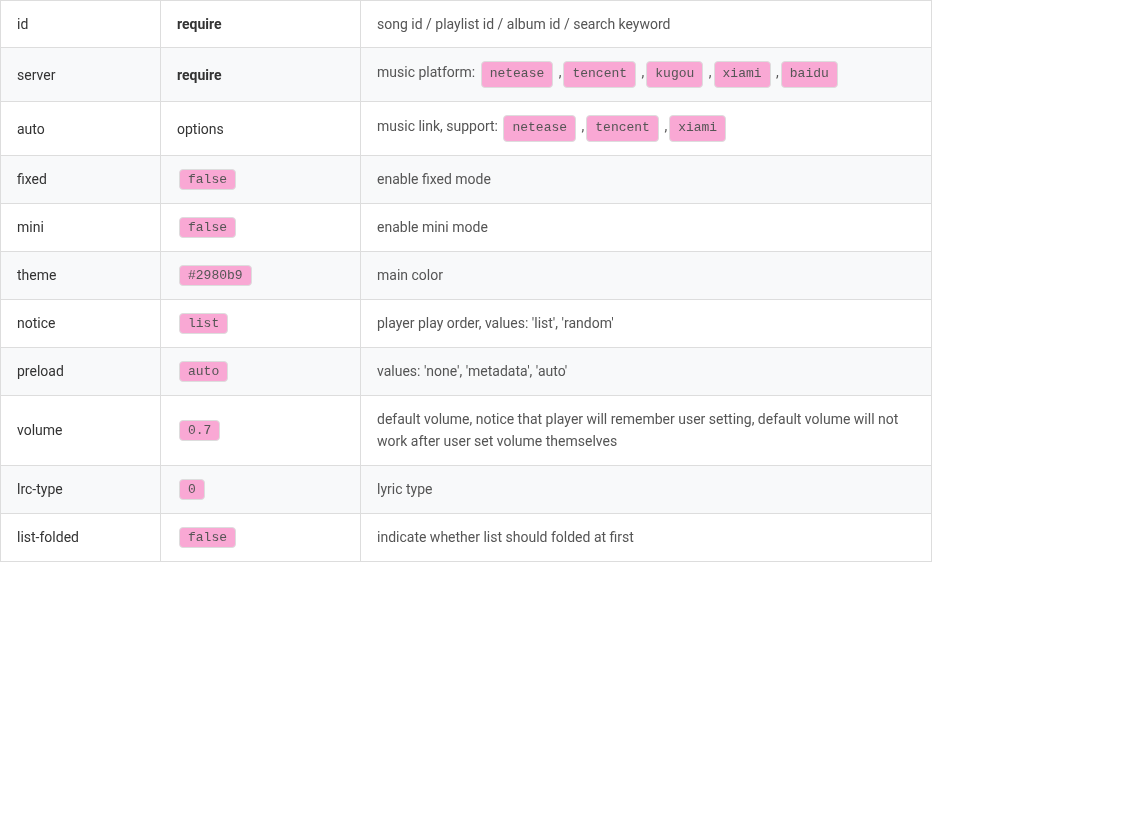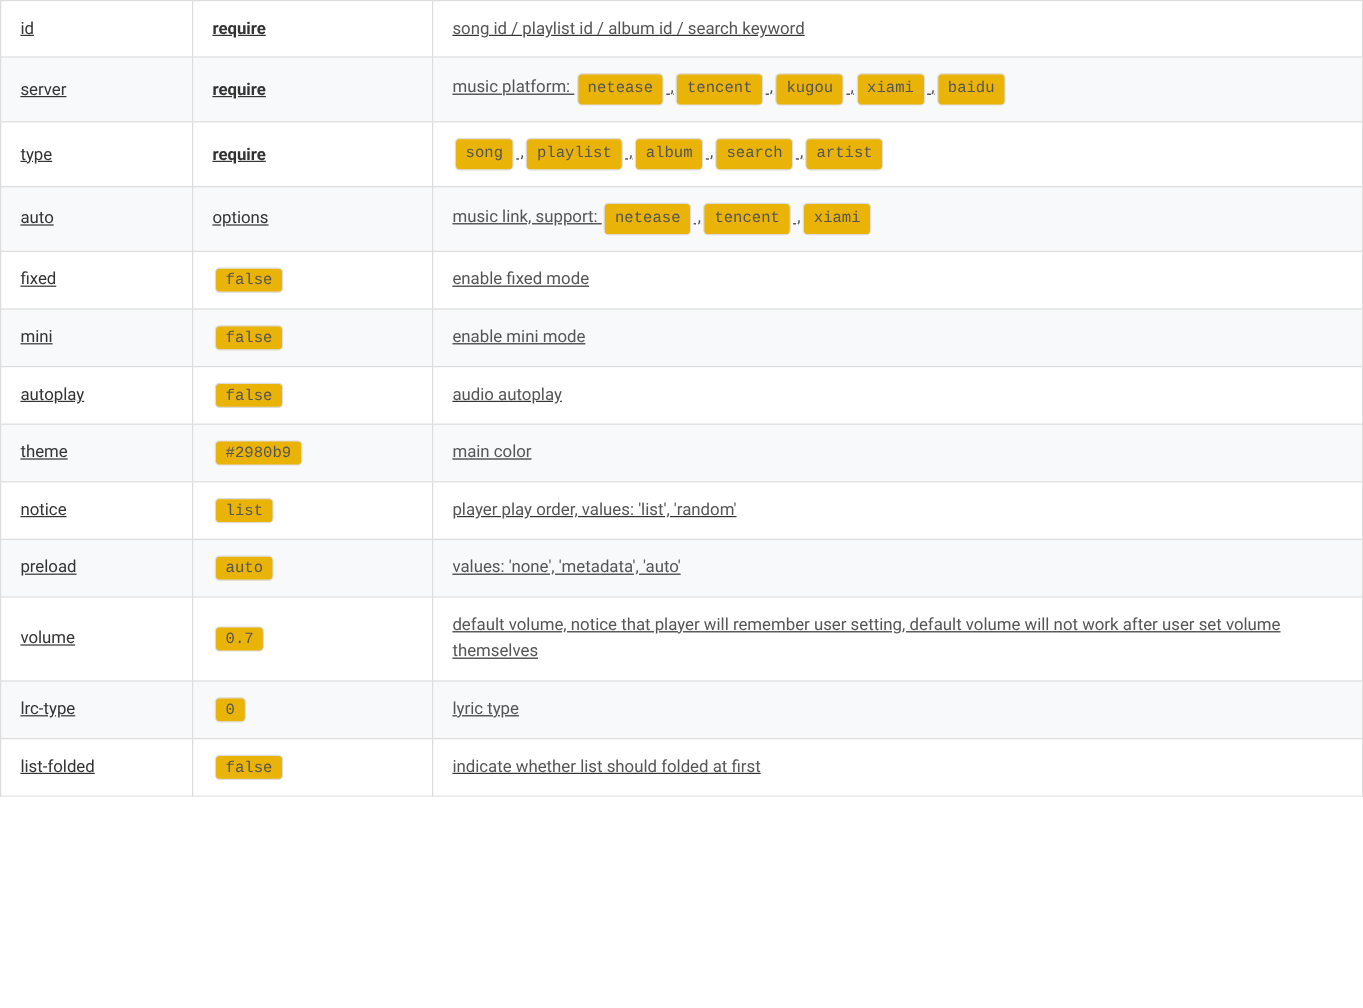--- a/index.html
+++ b/index.html
@@ -7,23 +7,22 @@
       margin: 0;
       padding: 0;
     }
     body {
       font-family: -apple-system, BlinkMacSystemFont, 'Segoe UI', Roboto, sans-serif;
       font-size: 14px;
       background: #fff;
       color: #333;
     }
     .table-container {
-      width: 1136px;
+      width: 932px;
       overflow-x: auto;
-      text-decoration: underline;
     }
     table {
       width: 100%;
       border-collapse: collapse;
       border: 1px solid #ddd;
     }
     td {
       border: 1px solid #ddd;
       padding: 12px 16px;
       vertical-align: middle;
@@ -41,21 +40,21 @@
     }
     .col-default {
       width: 200px;
     }
     .col-desc {
       color: #555;
       line-height: 1.6;
     }
     .badge {
       display: inline-block;
-      background: #eab308;
+      background: #f9a8d4;
       border: 1px solid #ddd;
       border-radius: 4px;
       padding: 2px 8px;
       font-family: 'Courier New', monospace;
       font-size: 13px;
       color: #555;
       margin: 1px 2px;
     }
   </style>
 </head>
@@ -68,43 +67,33 @@
           <td class="col-name">id</td>
           <td class="col-default"><strong>require</strong></td>
           <td class="col-desc">song id / playlist id / album id / search keyword</td>
         </tr>
         <tr>
           <td class="col-name">server</td>
           <td class="col-default"><strong>require</strong></td>
           <td class="col-desc"><span>music platform: </span><span class="badge">netease</span> ,<span class="badge">tencent</span> ,<span class="badge">kugou</span> ,<span class="badge">xiami</span> ,<span class="badge">baidu</span></td>
         </tr>
         <tr>
-          <td class="col-name">type</td>
-          <td class="col-default"><strong>require</strong></td>
-          <td class="col-desc"><span class="badge">song</span> ,<span class="badge">playlist</span> ,<span class="badge">album</span> ,<span class="badge">search</span> ,<span class="badge">artist</span></td>
-        </tr>
-        <tr>
           <td class="col-name">auto</td>
           <td class="col-default">options</td>
           <td class="col-desc"><span>music link, support: </span><span class="badge">netease</span> ,<span class="badge">tencent</span> ,<span class="badge">xiami</span></td>
         </tr>
         <tr>
           <td class="col-name">fixed</td>
           <td class="col-default"><span class="badge">false</span></td>
           <td class="col-desc">enable fixed mode</td>
         </tr>
         <tr>
           <td class="col-name">mini</td>
           <td class="col-default"><span class="badge">false</span></td>
           <td class="col-desc">enable mini mode</td>
-        </tr>
-        <tr>
-          <td class="col-name">autoplay</td>
-          <td class="col-default"><span class="badge">false</span></td>
-          <td class="col-desc">audio autoplay</td>
         </tr>
         <tr>
           <td class="col-name">theme</td>
           <td class="col-default"><span class="badge">#2980b9</span></td>
           <td class="col-desc">main color</td>
         </tr>
         <tr>
           <td class="col-name">notice</td>
           <td class="col-default"><span class="badge">list</span></td>
           <td class="col-desc">player play order, values: 'list', 'random'</td>

